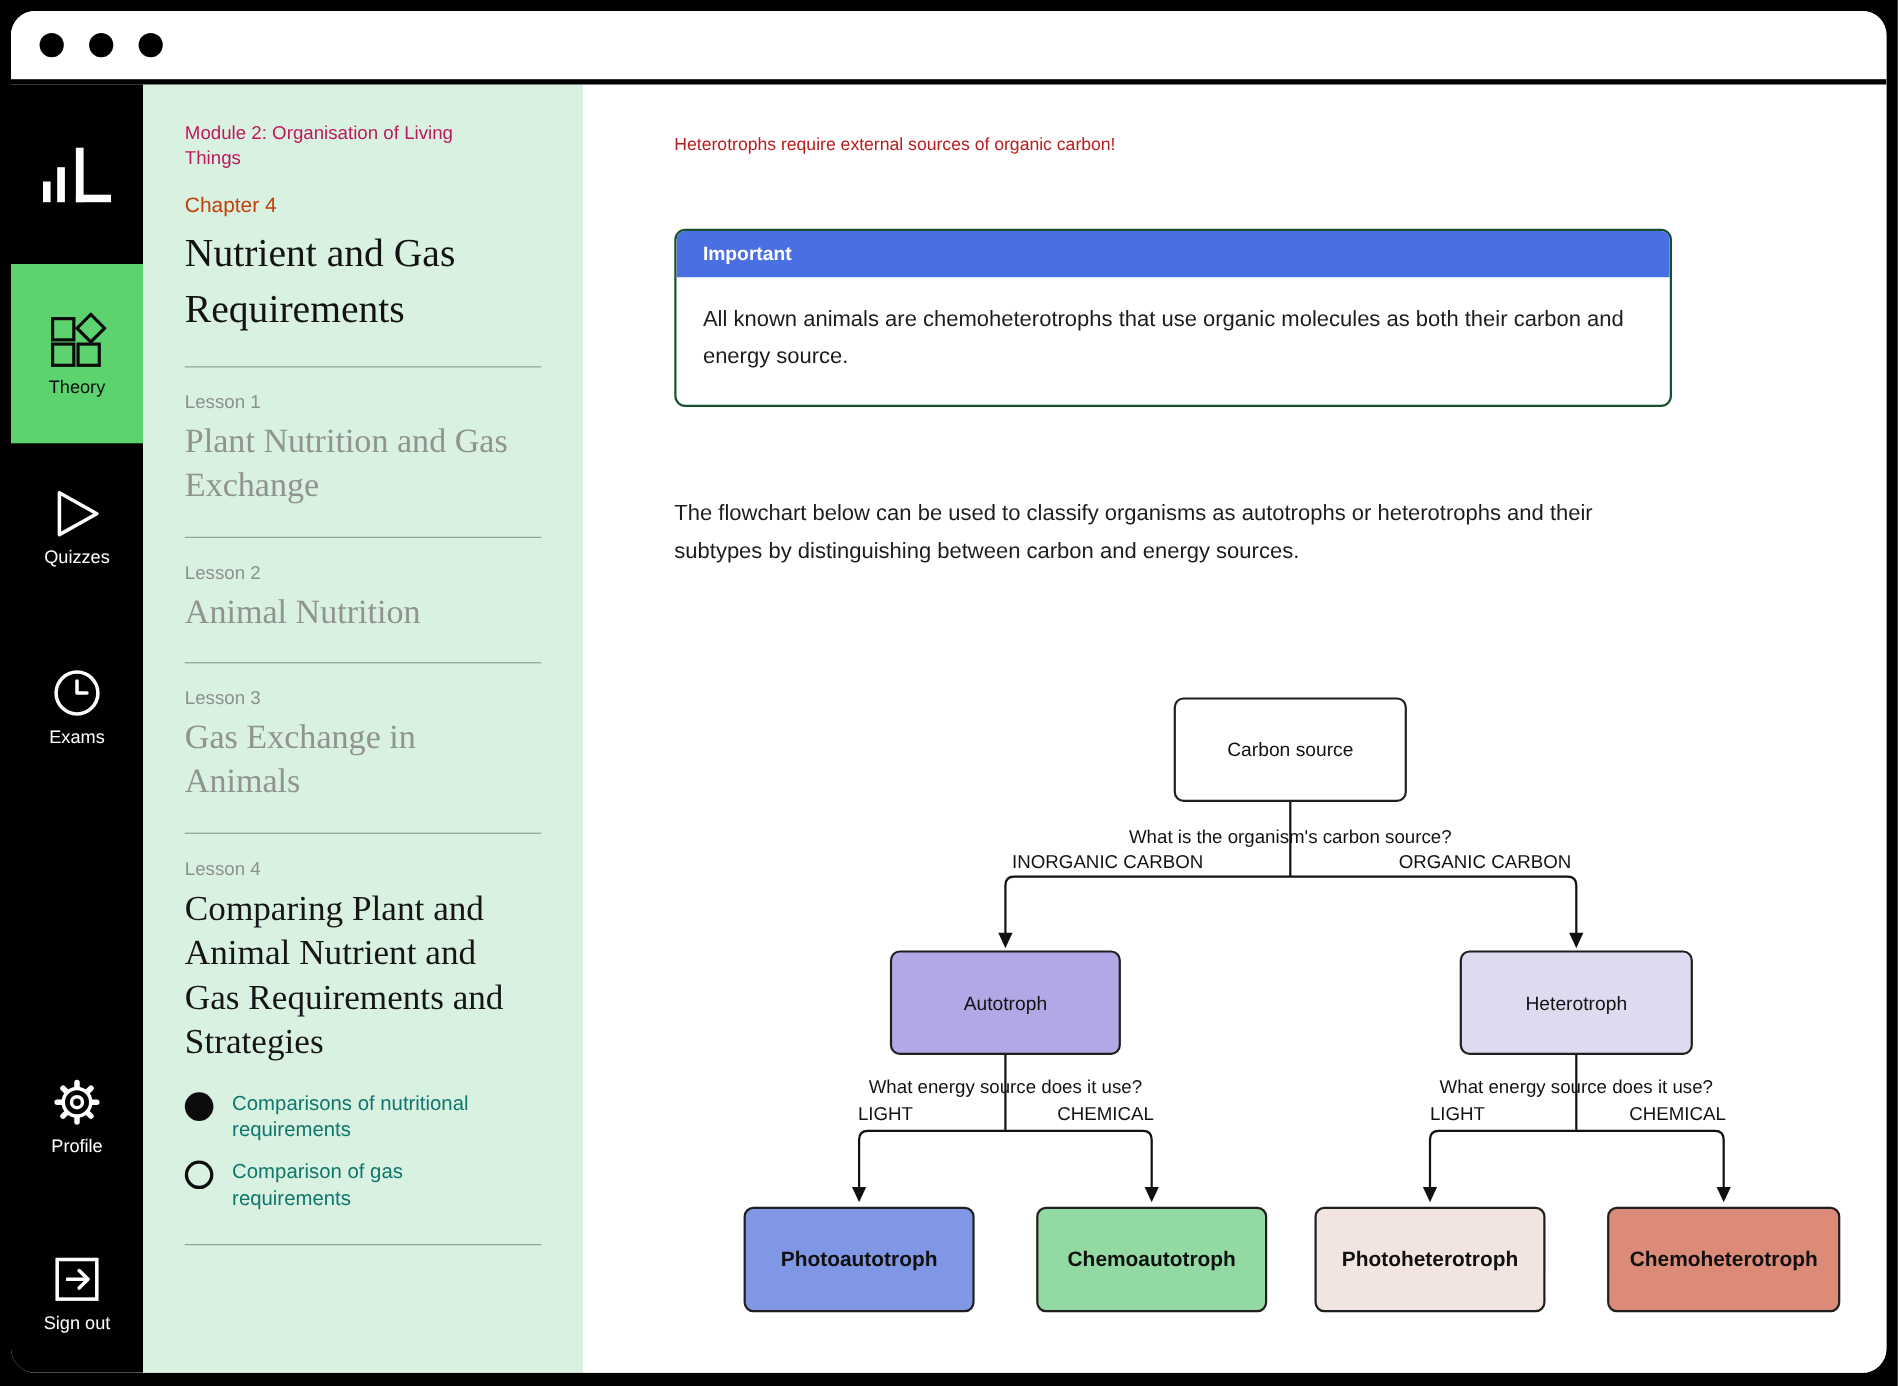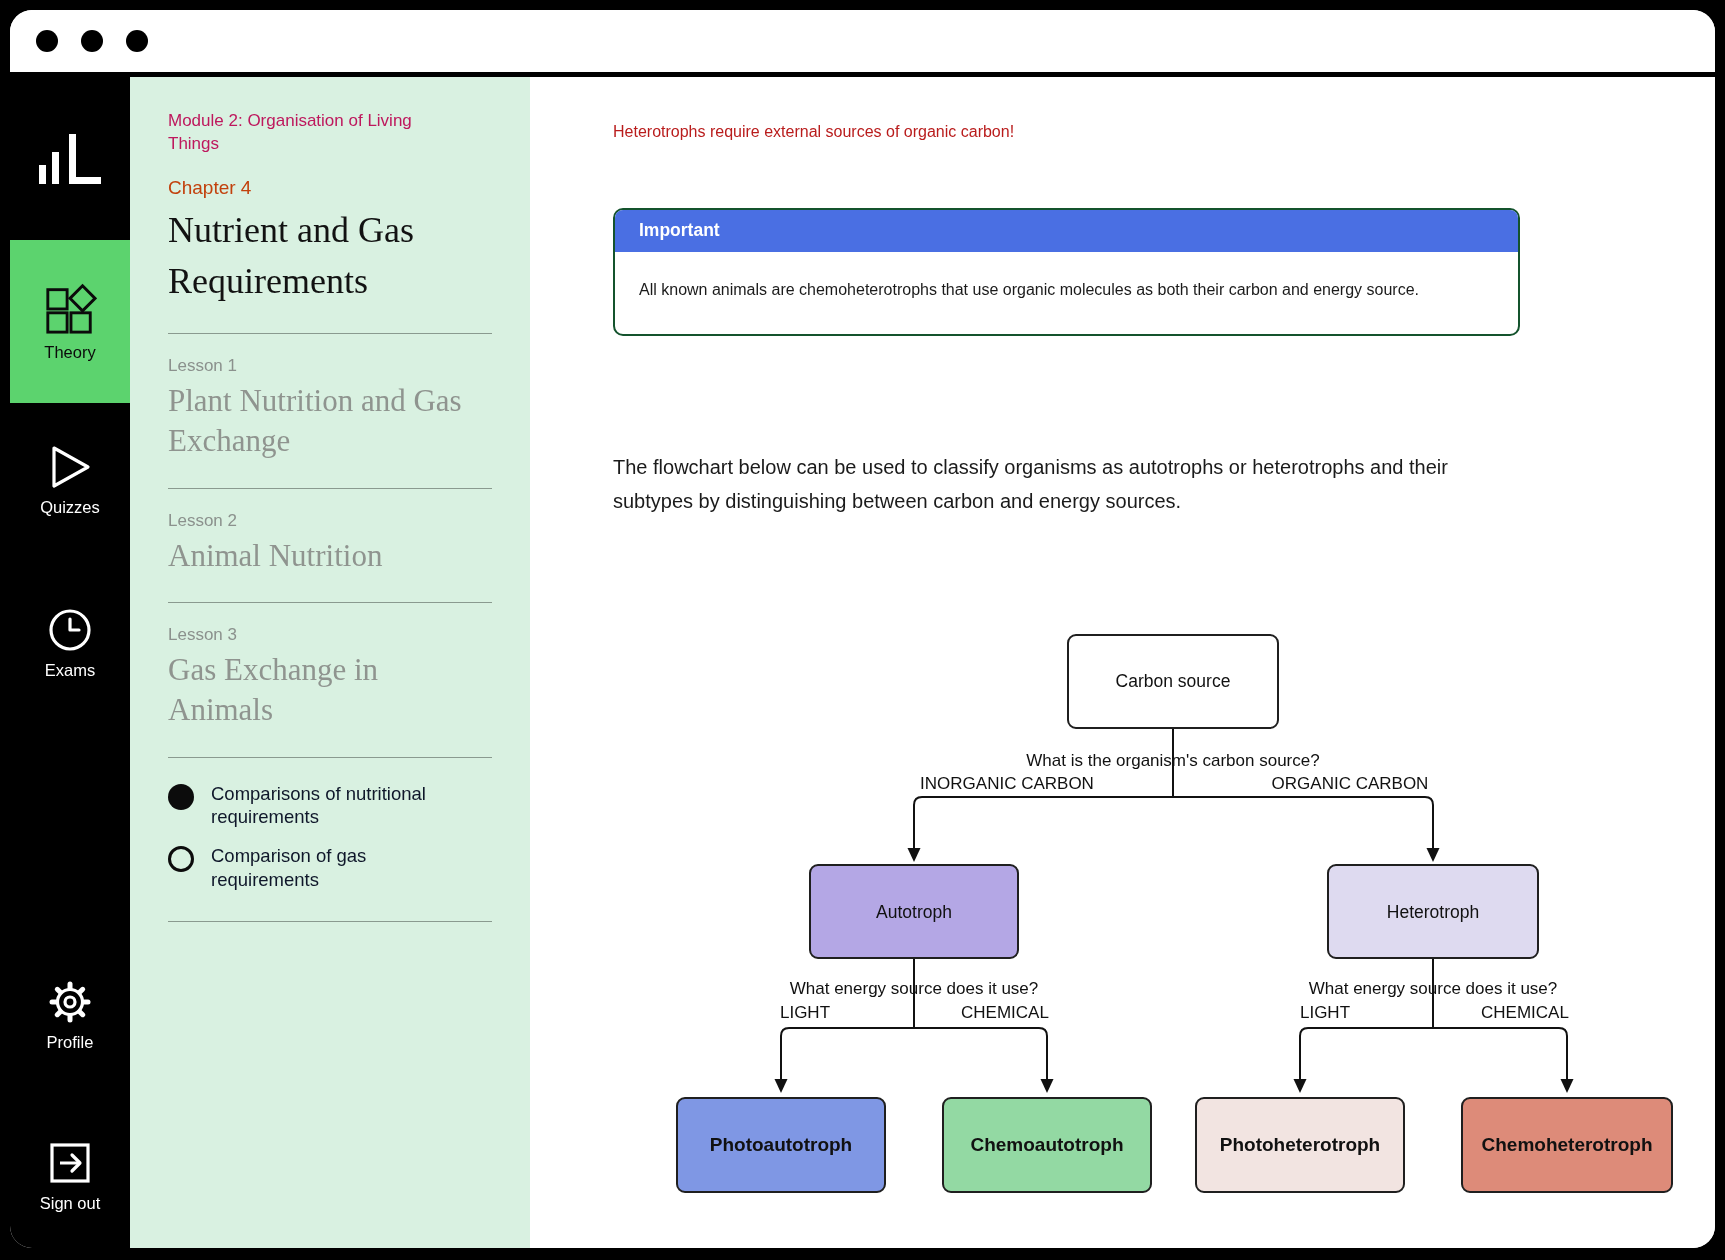--- a/index.html
+++ b/index.html
@@ -24,27 +24,27 @@
   .pdivider{border:none;border-top:1px solid #8a9a8f;margin:26px 0 0;}
   .lesson{margin-top:22px;cursor:pointer;}
   .lesson-label{font-size:17px;color:#8b918d;}
   .lesson-title{font-family:"Liberation Serif", serif;font-size:31px;line-height:1.3;margin-top:5px;color:#8f948f;width:320px;}
   .lesson.current .lesson-title{color:#151515;font-size:32px;line-height:1.27;}
   .sub-items{margin-top:24px;display:flex;flex-direction:column;gap:15px;}
   .sub-item{display:flex;align-items:flex-start;gap:17px;cursor:pointer;}
   .sub-dot{width:26px;height:26px;border-radius:50%;flex:0 0 auto;margin-top:2px;box-sizing:border-box;}
   .sub-dot.filled{background:#0c0c0c;}
   .sub-dot.empty{border:3px solid #0c0c0c;background:transparent;}
-  .sub-text{font-size:18.5px;line-height:1.28;color:#0f172a;width:250px;}
+  .sub-text{font-size:18.5px;line-height:1.28;color:#0f766e;width:250px;}
   
   .main{flex:1;background:#fff;position:relative;min-width:0;}
   .intro{position:absolute;left:83px;top:46px;font-size:16px;color:#b91c1c;}
   .callout{position:absolute;left:83px;top:131px;width:907px;box-sizing:border-box;border:2px solid #14532d;border-radius:10px;overflow:hidden;background:#fff;}
   .callout-head{background:#4a6fe3;color:#fff;font-size:17.5px;font-weight:bold;padding:10px 24px 11px;}
-  .callout-body{padding:21px 24px 27px;font-size:16px;line-height:34px;color:#1b1b1b;}
+  .callout-body{padding:21px 24px 27px;font-size:20px;line-height:34px;color:#1b1b1b;}
   .para{position:absolute;left:83px;top:373px;width:880px;font-size:20px;line-height:34px;color:#1b1b1b;}
   .flowchart{position:absolute;left:130px;top:548px;}
   svg text{font-family:"Liberation Sans", sans-serif;fill:#111;}
   .fc-label{font-size:17px;}
   .fc-node-label{font-size:17.5px;}
   .fc-leaf-label{font-size:19px;font-weight:bold;}
   .icon-stroke{stroke:#fff;stroke-width:3.2;fill:none;}
   .icon-stroke-dark{stroke:#0b0b0b;stroke-width:3;fill:none;}
 </style>
 </head>
@@ -140,20 +140,24 @@
         <div class="lesson-title">Animal Nutrition</div>
       </div>
       <hr class="pdivider">
 
       <div class="lesson">
         <div class="lesson-label">Lesson 3</div>
         <div class="lesson-title">Gas Exchange in Animals</div>
       </div>
       <hr class="pdivider">
 
+      <div class="lesson current">
+        <div class="lesson-label">Lesson 4</div>
+        <div class="lesson-title">Comparing Plant and Animal Nutrient and Gas Requirements and Strategies</div>
+      </div>
 
       <div class="sub-items">
         <div class="sub-item">
           <span class="sub-dot filled"></span>
           <span class="sub-text">Comparisons of nutritional requirements</span>
         </div>
         <div class="sub-item">
           <span class="sub-dot empty"></span>
           <span class="sub-text">Comparison of gas requirements</span>
         </div>

